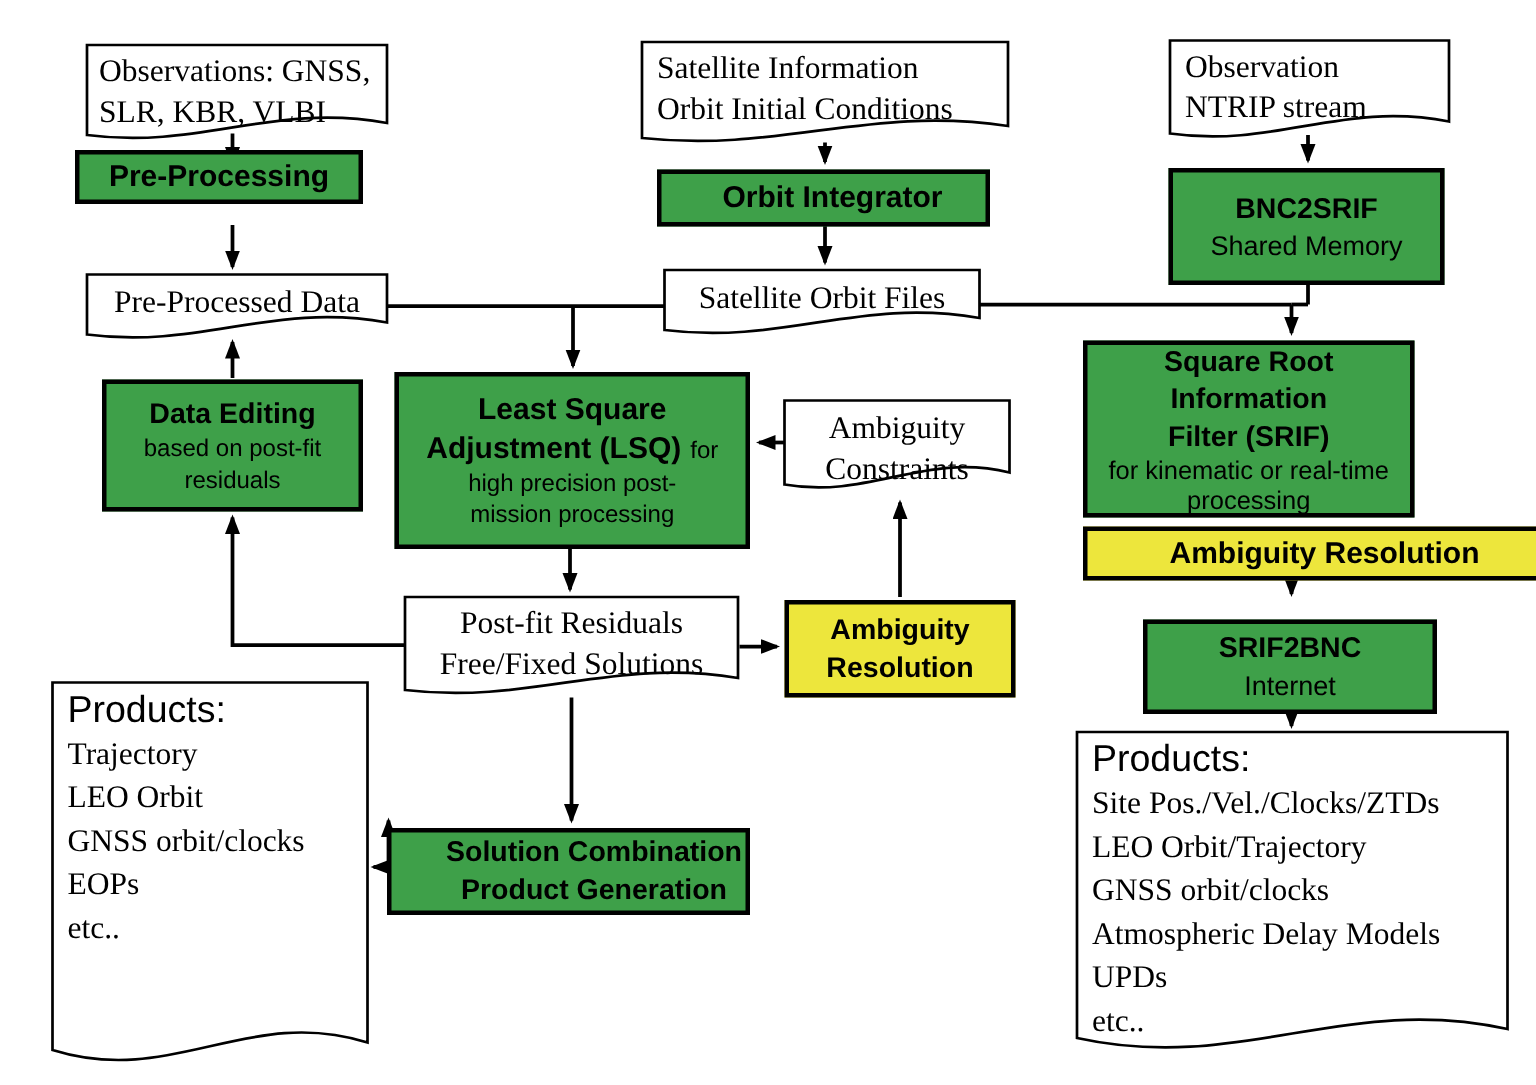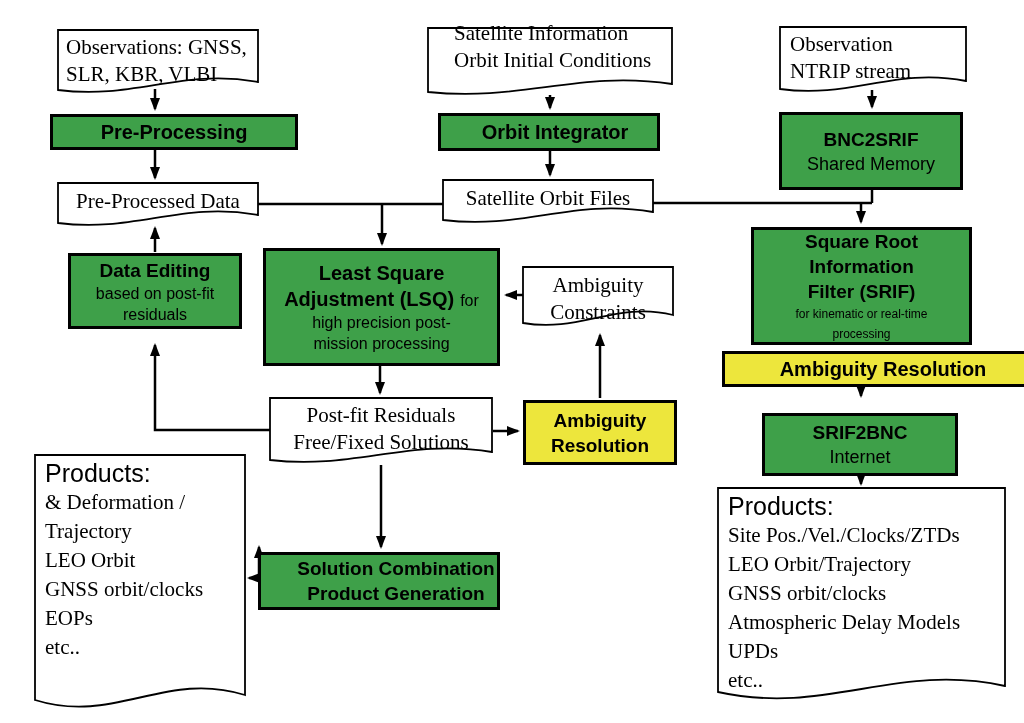--- a/index.html
+++ b/index.html
@@ -10,21 +10,21 @@
   svg.layer{position:absolute;left:0;top:0;width:1024px;height:723px;}
   .node{position:absolute;box-sizing:border-box;display:flex;flex-direction:column;
         align-items:center;justify-content:center;text-align:center;color:#000;}
   .proc{background:#3EA049;border:3px solid #000;}
   .hl{background:#EDE63C;border:3px solid #000;}
   .b{font-weight:bold;}
   .t20{font-size:20px;line-height:26px;}
   .t19{font-size:19px;line-height:25px;}
   .t18{font-size:18px;line-height:24px;}
   .t16{font-size:16px;line-height:21px;}
-  .t15{font-size:12px;line-height:20px;}
+  .t15{font-size:17px;line-height:20px;}
   .doc-text{position:absolute;box-sizing:border-box;color:#000;
     font-family:"Liberation Serif",serif;font-size:21px;line-height:27px;text-align:left;}
   .doc-text.center{text-align:center;}
   .lh29{line-height:29px;}
   .heading{font-family:"Liberation Sans",sans-serif;font-weight:normal;font-size:25px;}
   .mix-suffix{margin-left:6px;}
 </style>
 </head>
 <body>
 
@@ -77,21 +77,21 @@
 
   <div class="doc-text" style="left:66px;top:34px;width:188px;">
     <div>Observations: GNSS,</div>
     <div>SLR, KBR, VLBI</div>
   </div>
 
   <div class="doc-text center" style="left:58px;top:188px;width:200px;">
     <div>Pre-Processed Data</div>
   </div>
 
-  <div class="doc-text" style="left:438px;top:20px;width:230px;margin-left:16px;">
+  <div class="doc-text" style="left:438px;top:32px;width:230px;">
     <div>Satellite Information</div>
     <div>Orbit Initial Conditions</div>
   </div>
 
   <div class="doc-text center" style="left:443px;top:185px;width:210px;">
     <div>Satellite Orbit Files</div>
   </div>
 
   <div class="doc-text" style="left:790px;top:31px;width:170px;">
     <div>Observation</div>
@@ -103,67 +103,66 @@
     <div>Constraints</div>
   </div>
 
   <div class="doc-text center" style="left:274px;top:402px;width:214px;">
     <div>Post-fit Residuals</div>
     <div>Free/Fixed Solutions</div>
   </div>
 
   <div class="doc-text lh29" style="left:45px;top:459px;width:196px;">
     <div class="heading">Products:</div>
-    <div>&amp; Deformation /</div>
     <div>Trajectory</div>
     <div>LEO Orbit</div>
     <div>GNSS orbit/clocks</div>
     <div>EOPs</div>
     <div>etc..</div>
   </div>
 
   <div class="doc-text lh29" style="left:728px;top:492px;width:274px;">
     <div class="heading">Products:</div>
     <div>Site Pos./Vel./Clocks/ZTDs</div>
     <div>LEO Orbit/Trajectory</div>
     <div>GNSS orbit/clocks</div>
     <div>Atmospheric Delay Models</div>
     <div>UPDs</div>
     <div>etc..</div>
   </div>
 
-  <div class="node proc" style="left:50px;top:114px;width:248px;height:36px;">
+  <div class="node proc" style="left:50px;top:100px;width:192px;height:36px;">
     <div class="b t20">Pre-Processing</div>
   </div>
 
   <div class="node proc" style="left:438px;top:113px;width:222px;height:38px;padding-left:12px;">
     <div class="b t20">Orbit Integrator</div>
   </div>
 
   <div class="node proc" style="left:779px;top:112px;width:184px;height:78px;">
     <div class="b t19">BNC2SRIF</div>
     <div class="t18">Shared Memory</div>
   </div>
 
-  <div class="node proc" style="left:68px;top:253px;width:174px;height:76px;">
+  <div class="node proc" style="left:68px;top:253px;width:174px;height:88px;">
     <div class="b t19">Data Editing</div>
     <div class="t16">based on post-fit</div>
     <div class="t16">residuals</div>
   </div>
 
   <div class="node proc" style="left:263px;top:248px;width:237px;height:118px;">
     <div class="b t20">Least Square</div>
     <div class="t20">
       <span class="b">Adjustment (LSQ)</span><span class="t16 mix-suffix">for</span>
     </div>
     <div class="t16">high precision post-</div>
     <div class="t16">mission processing</div>
   </div>
 
-  <div class="node proc" style="left:722px;top:227px;width:221px;height:118px;margin-left:29px;">
+  <div class="node proc" style="left:722px;top:227px;width:221px;height:118px;">
     <div class="b t19">Square Root Information</div>
     <div class="b t19">Filter (SRIF)</div>
     <div class="t15">for kinematic or real-time</div>
     <div class="t15">processing</div>
   </div>
 
   <div class="node hl" style="left:722px;top:351px;width:322px;height:36px;">
     <div class="b t20">Ambiguity Resolution</div>
   </div>
 

